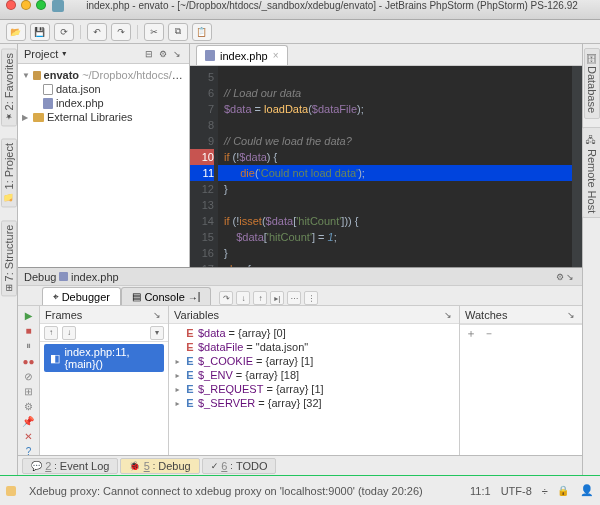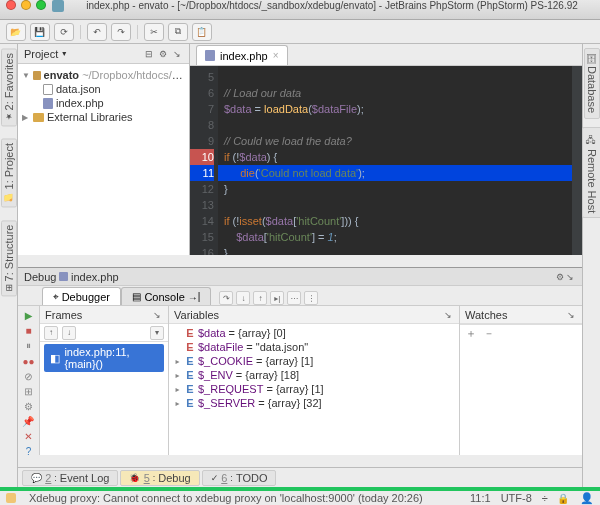--- a/index.html
+++ b/index.html
@@ -15,21 +15,21 @@
 .toolbar { height:24px; background:#ececec; border-bottom:1px solid #bbb; display:flex; align-items:center; gap:4px; padding:0 6px; }
 .tb-btn { width:20px; height:18px; background:#f4f4f4; border:1px solid #bbb; border-radius:3px; display:flex; align-items:center; justify-content:center; font-size:9px; color:#555; }
 .tb-sep { width:1px; height:14px; background:#ccc; margin:0 2px; }
 
 .main { flex:1; display:flex; min-height:0; }
 
 .left-gutter { width:18px; background:#ececec; border-right:1px solid #bbb; display:flex; flex-direction:column; align-items:center; padding-top:4px; gap:12px; }
 .v-tab { writing-mode:vertical-lr; transform:rotate(180deg); font-size:9px; color:#555; padding:4px 1px; cursor:pointer; background:#e4e4e4; border:1px solid #ccc; border-radius:2px; display:flex; align-items:center; gap:2px; }
 .v-tab.top{font-size:8px;}
 
-.center { flex:1; display:flex; flex-direction:column; min-width:0;gap:12px; }
+.center { flex:1; display:flex; flex-direction:column; min-width:0; }
 
 .workspace { flex:1; display:flex; min-height:0; }
 
 .project-panel { width:172px; background:#fff; border-right:1px solid #bbb; display:flex; flex-direction:column; }
 .panel-header { height:20px; background:#ececec; border-bottom:1px solid #ccc; display:flex; align-items:center; padding:0 6px; gap:4px; font-size:10px; color:#333; }
 .panel-header .sp{flex:1;}
 .mini-icon { width:10px; height:10px; display:inline-block; font-size:9px; color:#666; }
 .tree { padding:4px 0; font-size:10px; }
 .tree-row { display:flex; align-items:center; padding:1px 4px; gap:3px; cursor:pointer; white-space:nowrap; color:#333;}
 .tree-row.d1{padding-left:14px;}
@@ -95,21 +95,21 @@
 .watches { width:122px; background:#fff; display:flex; flex-direction:column; }
 .watches-body{flex:1;display:flex;align-items:center;justify-content:center;color:#999;font-size:10px;}
 .watches-foot{height:18px;border-top:1px solid #ddd;display:flex;align-items:center;padding:0 4px;gap:4px;}
 .wfb{width:14px;height:14px;font-size:11px;color:#777;display:flex;align-items:center;justify-content:center;}
 
 .bottom-tabs { height:20px; background:#ececec; border-top:1px solid #bbb; display:flex; align-items:center; padding:0 4px; gap:2px;}
 .b-tab{height:16px;padding:0 8px;background:#e4e4e4;border:1px solid #ccc;border-radius:2px;font-size:9px;display:flex;align-items:center;gap:3px;color:#444;}
 .b-tab.active{background:#f6e8b8;}
 .b-tab .num{color:#888;text-decoration:underline;}
 
-.statusbar { height:18px; background:#ececec; border-top:4px solid #22c55e; display:flex; align-items:center; padding:0 6px; font-size:9px; color:#555; gap:10px;}
+.statusbar { height:30px; background:#ececec; border-top:1px solid #22c55e; display:flex; align-items:center; padding:0 6px; font-size:9px; color:#555; gap:10px;}
 .statusbar .sp{flex:1;}
 .sb-warn{width:10px;height:10px;background:#f0c674;border-radius:2px;display:inline-block;margin-right:3px;}
 .lock-icon{font-size:10px;}
 </style>
 </head>
 <body>
 
 <div class="titlebar">
   <div class="traffic">
     <div class="dot r"></div>

